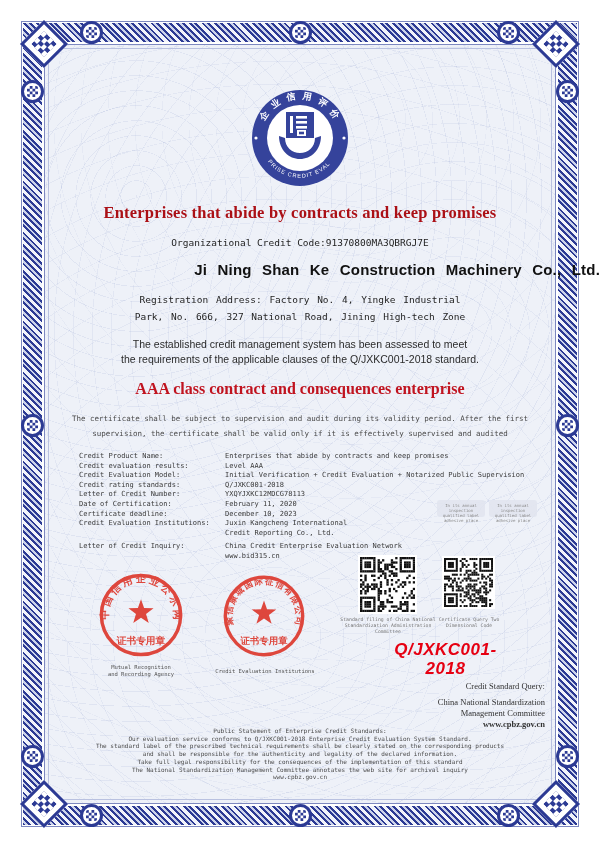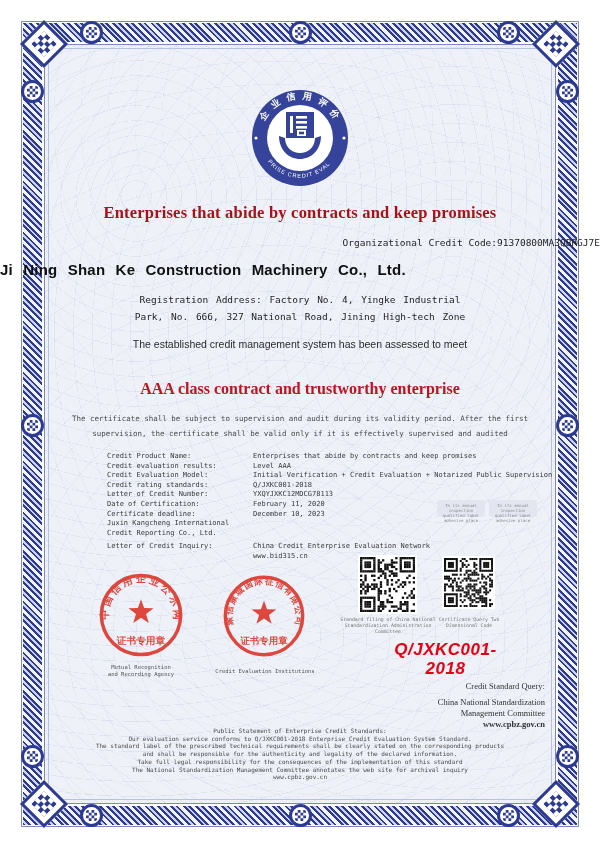--- a/index.html
+++ b/index.html
@@ -31,37 +31,37 @@
   .corner .m1{left:80px;top:21px;}
   .corner .m2{left:21px;top:80px;}
   .medal.mid-top{left:289px;top:21px;}
   .medal.mid-bottom{left:289px;bottom:21px;}
   .medal.mid-left{left:21px;top:414px;}
   .medal.mid-right{right:21px;top:414px;}
   
   .badge{position:absolute;left:250px;top:88px;width:100px;height:100px;}
   .title{position:absolute;left:0;top:203px;width:100%;margin:0;text-align:center;
     font-family:"Liberation Serif",serif;font-weight:bold;font-size:16.5px;color:#ab1016;letter-spacing:.2px;}
-  .orgcode{position:absolute;left:0;top:237px;width:100%;text-align:right;
+  .orgcode{position:absolute;left:0;top:237px;width:100%;text-align:center;
     font-family:"DejaVu Sans Mono",monospace;font-size:9.5px;color:#1e1e1e;}
-  .company{position:absolute;left:0;top:261px;width:100%;text-align:left;
+  .company{position:absolute;left:0;top:261px;width:100%;text-align:right;
     font-weight:bold;font-size:15px;color:#111;word-spacing:6px;letter-spacing:.2px;}
   .address{position:absolute;left:0;top:292px;width:100%;text-align:center;
     font-family:"DejaVu Sans Mono",monospace;font-size:9.5px;line-height:16.5px;color:#1e1e1e;word-spacing:2px;}
   .address span{display:block;}
   .statement{position:absolute;left:0;top:337px;width:100%;text-align:center;
     font-family:Liberation Sans, sans-serif;font-size:10.5px;line-height:15px;color:#2b2b2b;}
   .statement span{display:block;}
   .grade{position:absolute;left:0;top:380px;width:100%;margin:0;text-align:center;
     font-family:"Liberation Serif",serif;font-weight:bold;font-size:16px;color:#c0131f;}
   .supervision{position:absolute;left:0;top:412px;width:100%;text-align:center;
     font-family:"DejaVu Sans Mono",monospace;font-size:7.5px;line-height:14.5px;color:#4a4a4a;}
   .supervision span{display:block;}
   .details{position:absolute;left:79px;top:452px;width:460px;
-    font-family:"DejaVu Sans Mono",monospace;font-size:7px;line-height:9.6px;color:#3a3a3a;margin-left:28px;}
+    font-family:"DejaVu Sans Mono",monospace;font-size:7px;line-height:9.6px;color:#3a3a3a;}
   .drow{display:flex;}
   .drow.gap{margin-top:4px;}
   .dlabel{width:146px;flex:none;}
   .dval span{display:block;}
   .adhesive{position:absolute;top:500px;width:48px;height:17px;border-radius:3px;
     background:rgba(225,228,238,.85);color:#8d8d8d;font-size:4.5px;line-height:5.2px;
     text-align:center;padding-top:3px;box-sizing:border-box;font-family:"DejaVu Sans Mono",monospace;}
   .adhesive.a1{left:437px;}
   .adhesive.a2{left:489px;}
   .adhesive span{display:block;transform:scale(.9);}
@@ -158,22 +158,23 @@
 
   <h1 class="title">Enterprises that abide by contracts and keep promises</h1>
   <div class="orgcode">Organizational Credit Code:91370800MA3QBRGJ7E</div>
   <div class="company">Ji Ning Shan Ke Construction Machinery Co., Ltd.</div>
   <div class="address">
     <span>Registration Address: Factory No. 4, Yingke Industrial</span>
     <span>Park, No. 666, 327 National Road, Jining High-tech Zone</span>
   </div>
   <div class="statement">
     <span>The established credit management system has been assessed to meet</span>
-  </div>
-  <h2 class="grade">AAA class contract and trustworthy enterprise</h2>
+    <span>the requirements of the applicable clauses of the Q/JXKC001-2018 standard.</span>
+  </div>
+  <h2 class="grade">AAA class contract and consequences enterprise</h2>
   <div class="supervision">
     <span>The certificate shall be subject to supervision and audit during its validity period. After the first</span>
     <span>supervision, the certificate shall be valid only if it is effectively supervised and audited</span>
   </div>
 
   <div class="details">
     <div class="drow">
       <span class="dlabel">Credit Product Name:</span>
       <span class="dval">
           <span>Enterprises that abide by contracts and keep promises</span>
@@ -209,20 +210,21 @@
           <span>February 11, 2020</span>
         </span>
     </div>
     <div class="drow">
       <span class="dlabel">Certificate deadline:</span>
       <span class="dval">
           <span>December 10, 2023</span>
         </span>
     </div>
     <div class="drow">
+      <span class="dlabel">Credit Evaluation Institutions:</span>
       <span class="dval">
         <span>Juxin Kangcheng International</span>
         <span>Credit Reporting Co., Ltd.</span>
       </span>
     </div>
     <div class="drow gap">
       <span class="dlabel">Letter of Credit Inquiry:</span>
       <span class="dval">
         <span>China Credit Enterprise Evaluation Network</span>
         <span>www.bid315.cn</span>

